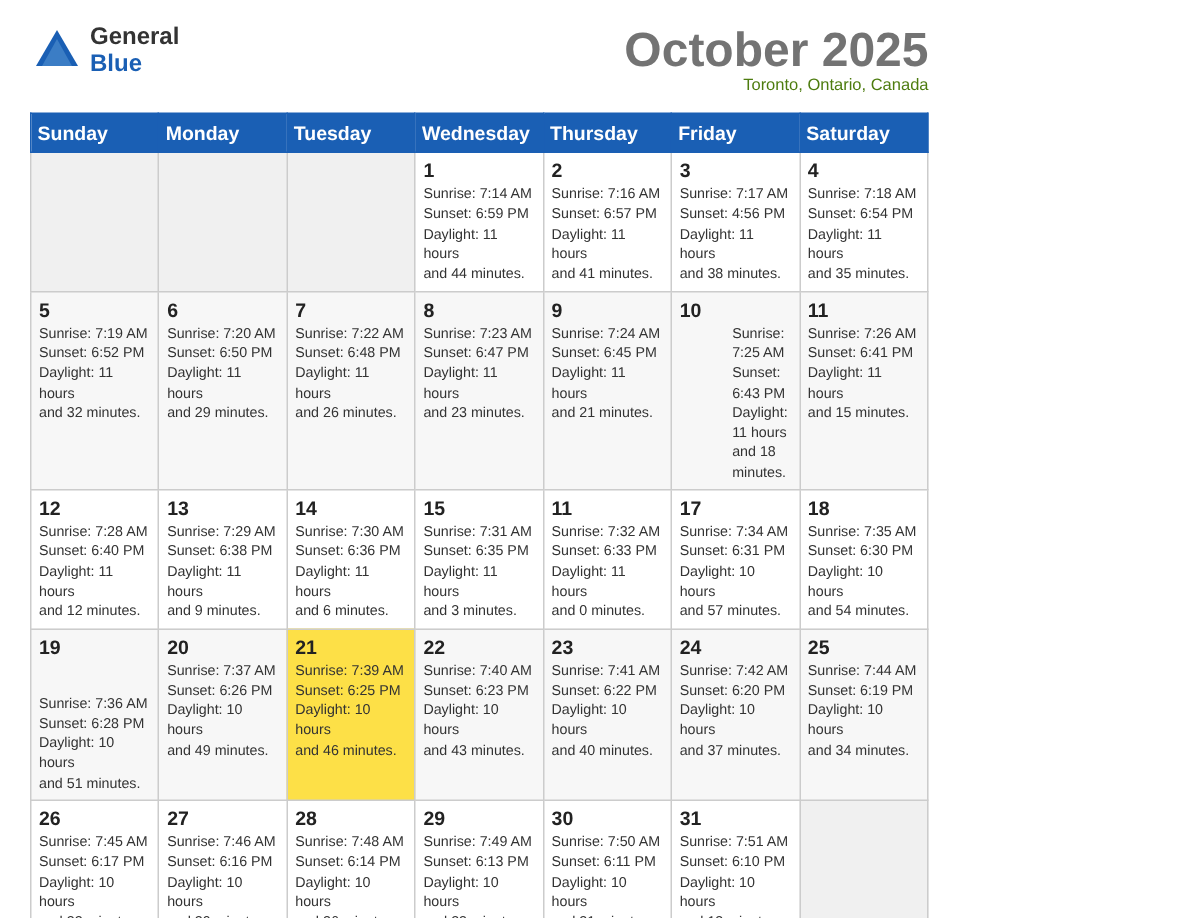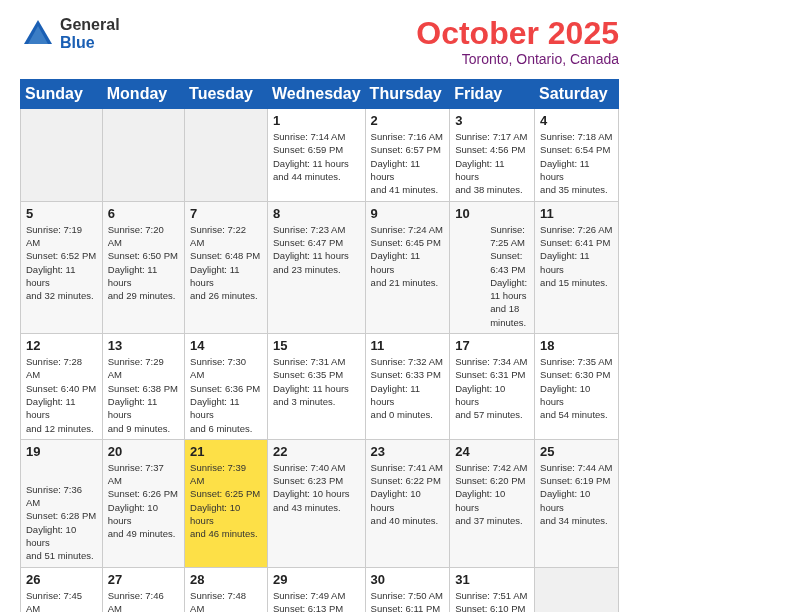--- a/index.html
+++ b/index.html
@@ -46,36 +46,36 @@
       width: 36px;
       height: 36px;
       margin-right: 4px;
     }
     .title-block {
       text-align: right;
     }
     .month-title {
       font-size: 32px;
       font-weight: bold;
-      color: #ef4444;
+      color: #737373;
       line-height: 1.1;
     }
     .location {
-      font-size: 14px;
-      color: #701a75;
+      font-size: 11px;
+      color: #4d7c0f;
     }
     .calendar {
       width: 100%;
       border-collapse: collapse;
       border: 1px solid #ccc;
     }
     .calendar th {
       background: #1a5fb4;
       color: #fff;
-      font-size: 16px;
+      font-size: 13px;
       font-weight: bold;
       padding: 5px 4px;
       text-align: left;
       border: 1px solid #1a5fb4;
     }
     .calendar td {
       border: 1px solid #ccc;
       vertical-align: top;
       padding: 4px 5px;
       width: calc(100% / 7);

